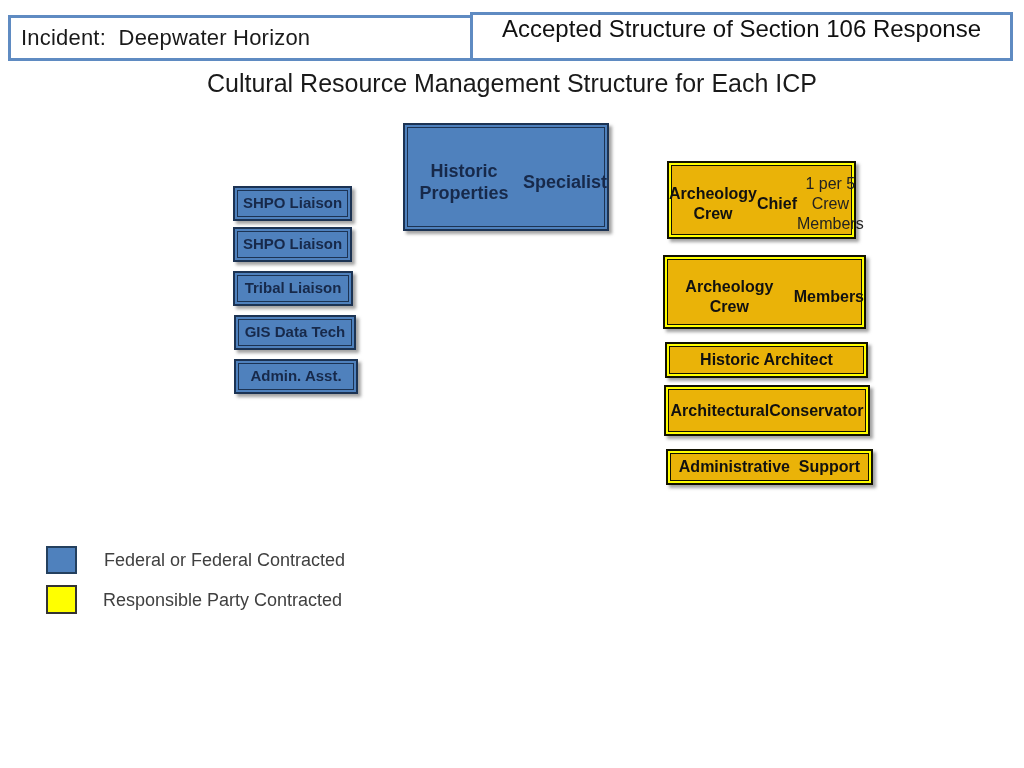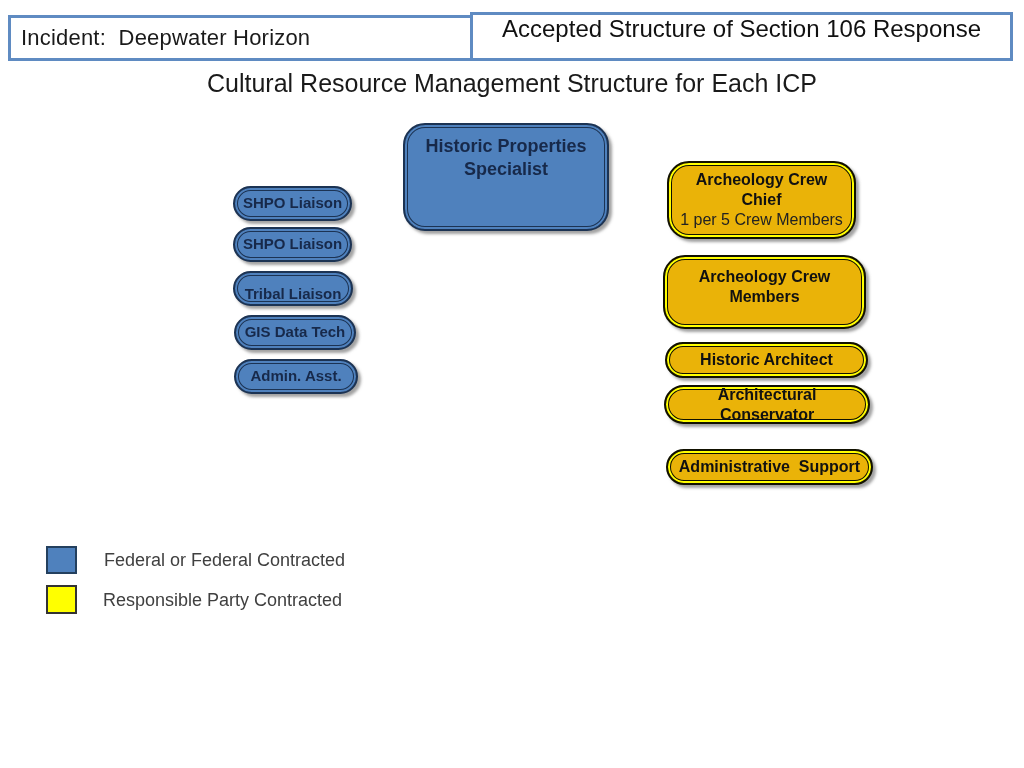--- a/index.html
+++ b/index.html
@@ -27,22 +27,22 @@
     display: flex; justify-content: center;
   }
   .header-right span { font-size: 24px; color: #111111; }
   .slide-title {
     position: absolute; left: 0; top: 69px; width: 1024px;
     text-align: center; font-size: 25px; color: #1a1a1a;
   }
   
   .obox {
     position: absolute; box-sizing: border-box;
-    display: flex; flex-direction: column; align-items: center; justify-content: center;
-    text-align: center; line-height: 1.25; border-radius: 22px;
+    display: flex; flex-direction: row; align-items: center; justify-content: center;
+    text-align: center; line-height: 1.25;
   }
   .obox.blue {
     background: #4f81bd;
     border: 2px solid #1c3353;
     box-shadow: 3px 3px 3px rgba(100,100,100,0.6),
                 inset 0 0 0 2px #4f81bd,
                 inset 0 0 0 3px #1c3353;
     color: #17294a;
   }
   .obox.yellow {
@@ -90,21 +90,21 @@
     <div class="bold-line">Historic Properties</div>
     <div class="bold-line">Specialist</div>
   </div>
 
   <div class="obox blue fs15" style="left:233px; top:186px; width:119px; height:35px;">
     <div class="bold-line">SHPO Liaison</div>
   </div>
   <div class="obox blue fs15" style="left:233px; top:227px; width:119px; height:35px;">
     <div class="bold-line">SHPO Liaison</div>
   </div>
-  <div class="obox blue fs15" style="left:233px; top:271px; width:120px; height:35px;justify-content:flex-end;">
+  <div class="obox blue fs15" style="left:233px; top:271px; width:120px; height:35px;">
     <div class="bold-line">Tribal Liaison</div>
   </div>
   <div class="obox blue fs15" style="left:234px; top:315px; width:122px; height:35px;">
     <div class="bold-line">GIS Data Tech</div>
   </div>
   <div class="obox blue fs15" style="left:234px; top:359px; width:124px; height:35px;">
     <div class="bold-line">Admin. Asst.</div>
   </div>
 
   <div class="obox yellow top-align fs16" style="left:667px; top:161px; width:189px; height:78px; padding-top:7px;">
@@ -112,21 +112,21 @@
     <div class="bold-line">Chief</div>
     <div class="note-line">1 per 5 Crew Members</div>
   </div>
   <div class="obox yellow top-align fs16" style="left:663px; top:255px; width:203px; height:74px; padding-top:10px;">
     <div class="bold-line">Archeology Crew</div>
     <div class="bold-line">Members</div>
   </div>
   <div class="obox yellow fs16" style="left:665px; top:342px; width:203px; height:36px;">
     <div class="bold-line">Historic Architect</div>
   </div>
-  <div class="obox yellow fs16" style="left:664px; top:385px; width:206px; height:39px;">
+  <div class="obox yellow fs16" style="left:664px; top:385px; width:206px; height:51px;">
     <div class="bold-line">Architectural</div>
     <div class="bold-line">Conservator</div>
   </div>
   <div class="obox yellow fs16" style="left:666px; top:449px; width:207px; height:36px;">
     <div class="bold-line">Administrative  Support</div>
   </div>
 
   <div class="legend-swatch swatch-blue"></div>
   <div class="legend-label legend-label-1">Federal or Federal Contracted</div>
   <div class="legend-swatch swatch-yellow"></div>

